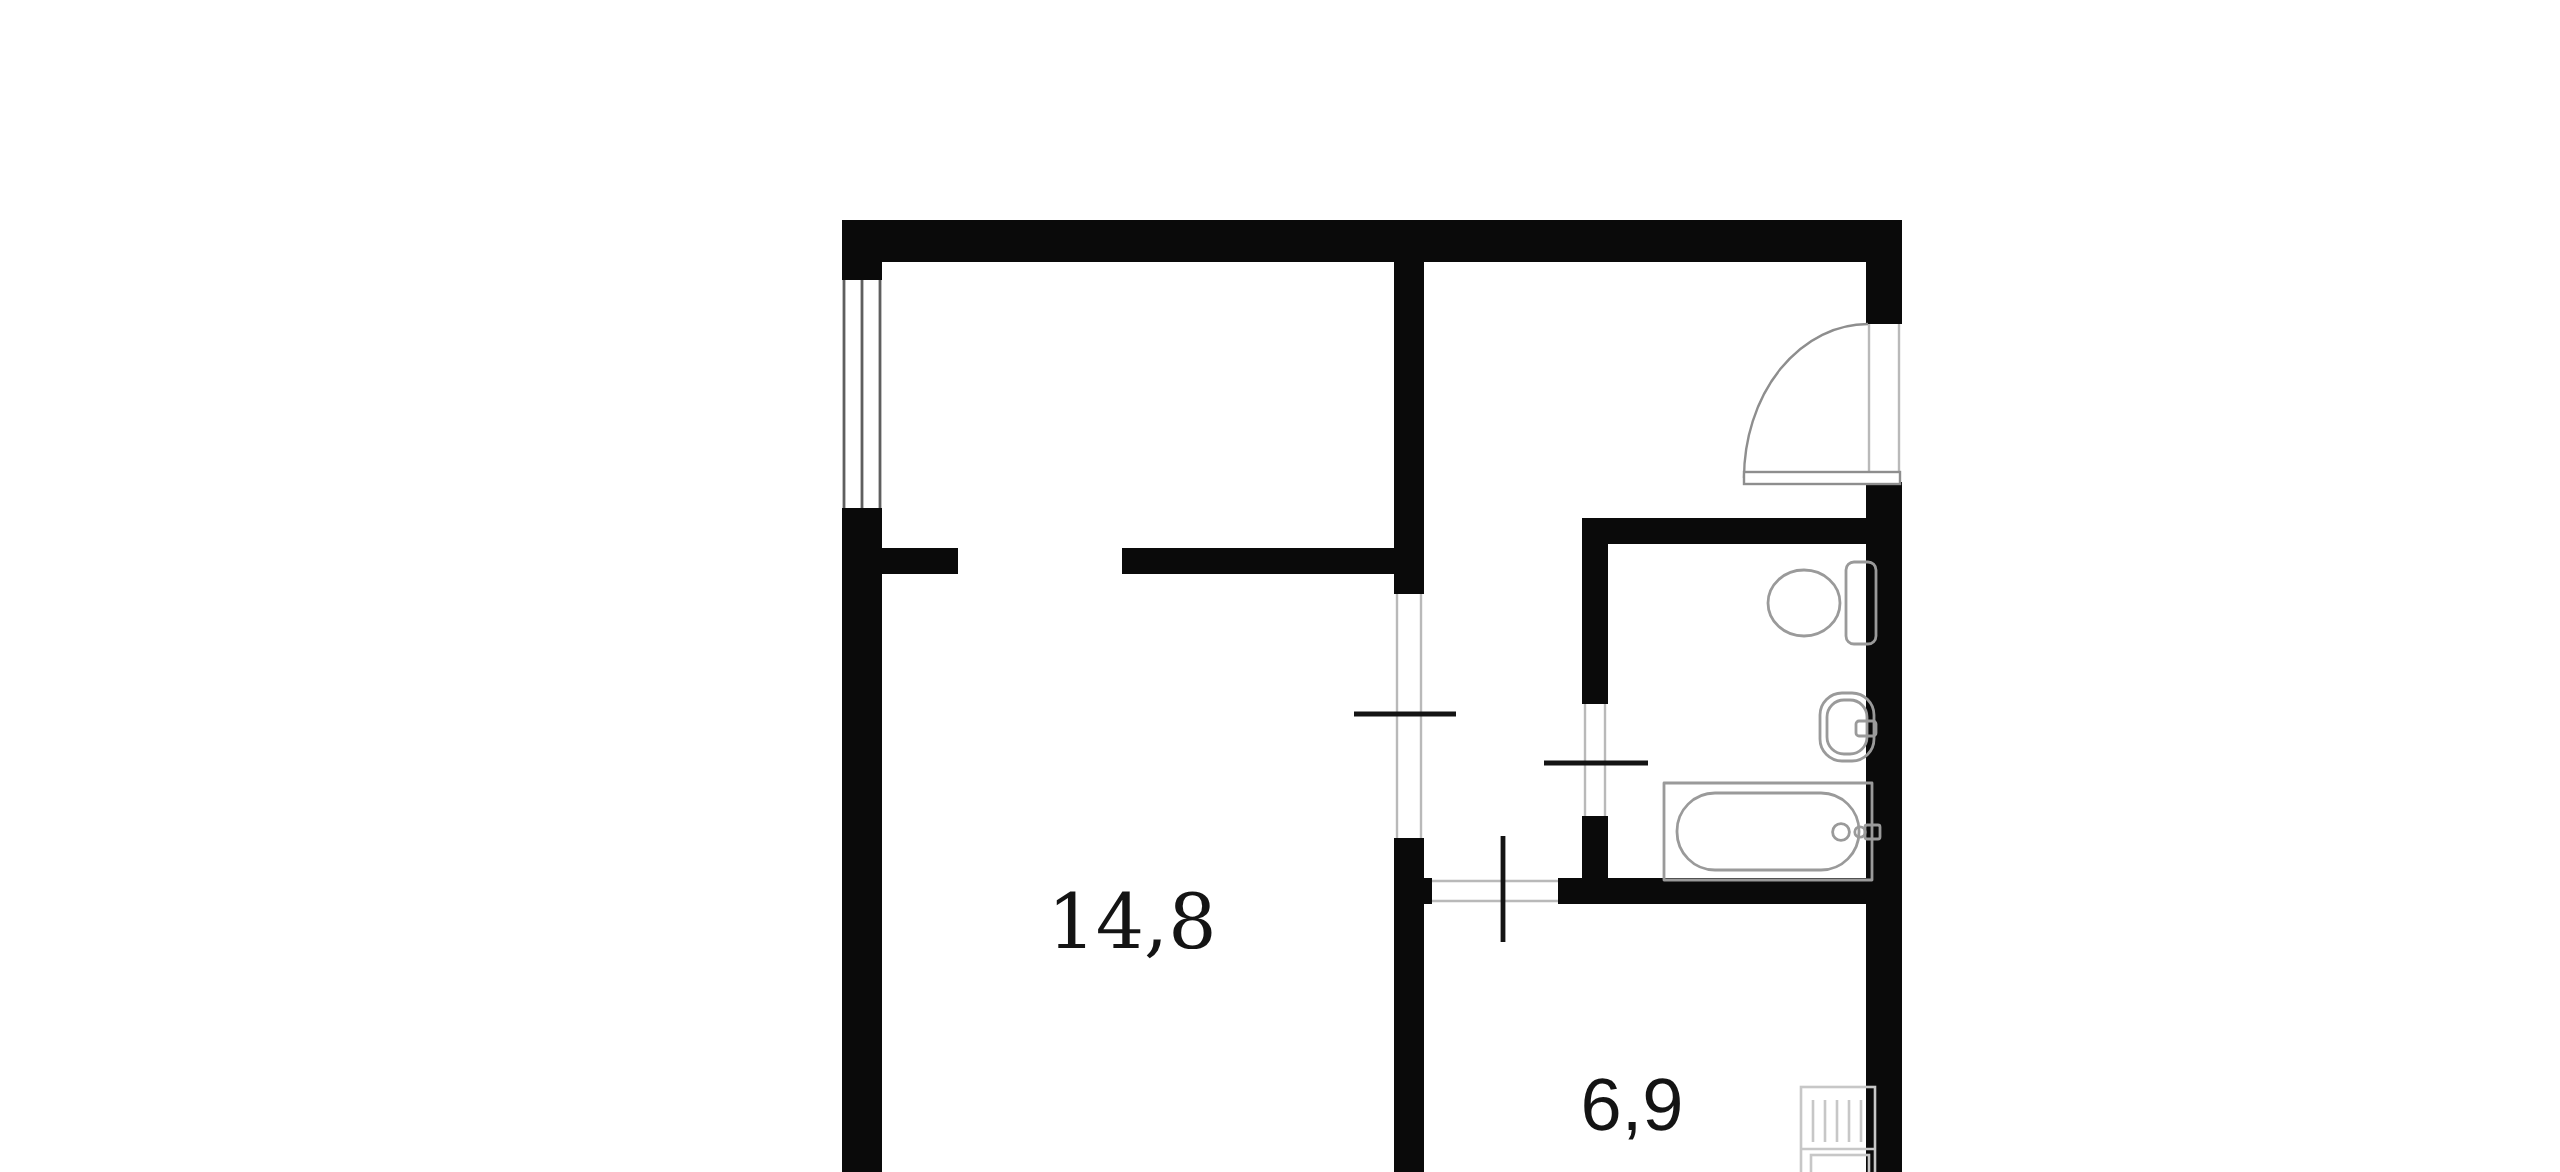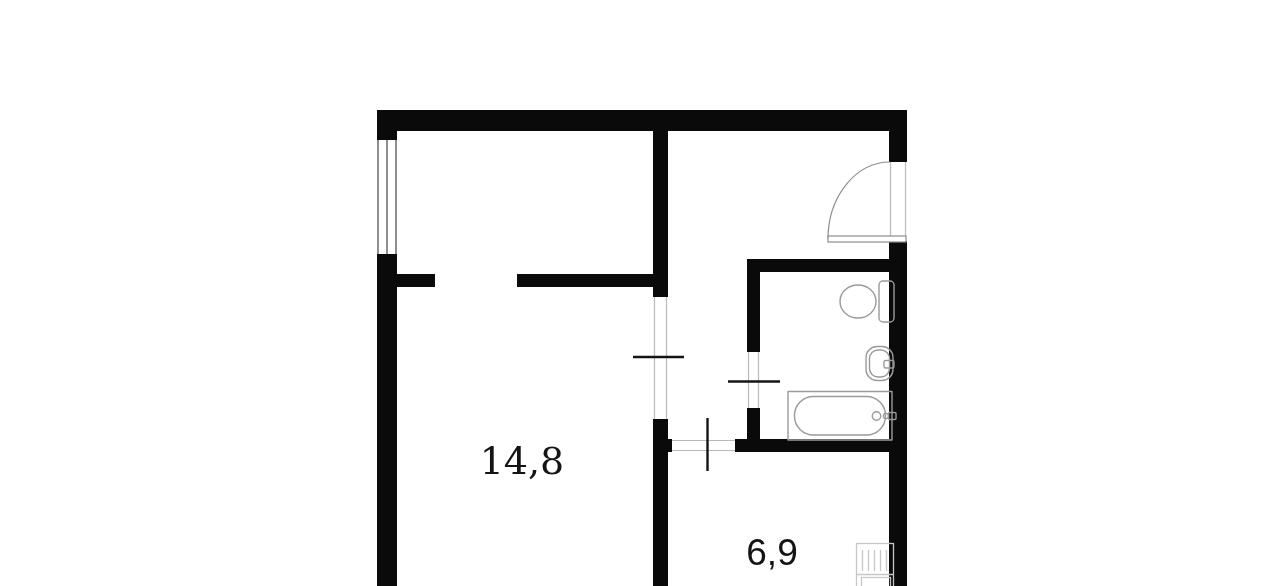--- a/index.html
+++ b/index.html
@@ -9,20 +9,21 @@
     width: 1280px;
     height: 586px;
     overflow: hidden;
     font-family: "Liberation Sans", sans-serif;
   }
   .stage {
     position: relative;
     width: 1164px;
     height: 586px;
     background: #ffffff;
+    margin-left: 44px;
   }
   svg { display: block; }
   .label-serif {
     font-family: "DejaVu Serif", serif;
     font-size: 38px;
     text-anchor: middle;
   }
   .label-sans {
     font-family: "Liberation Sans", sans-serif;
     font-size: 37px;

